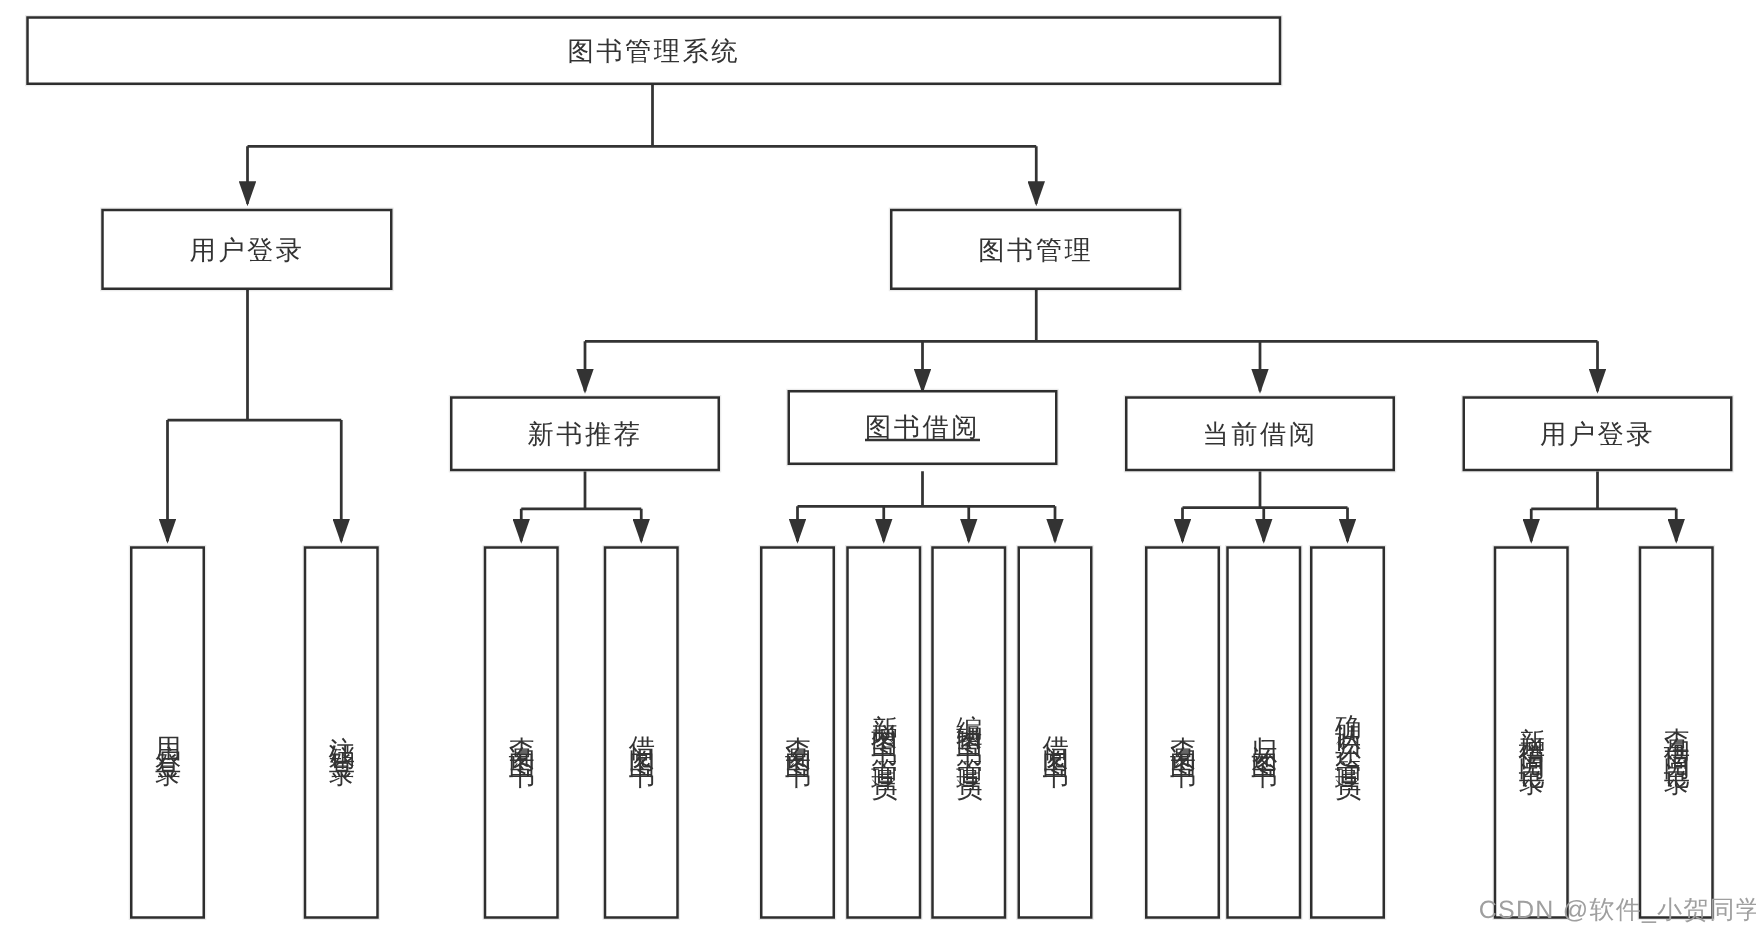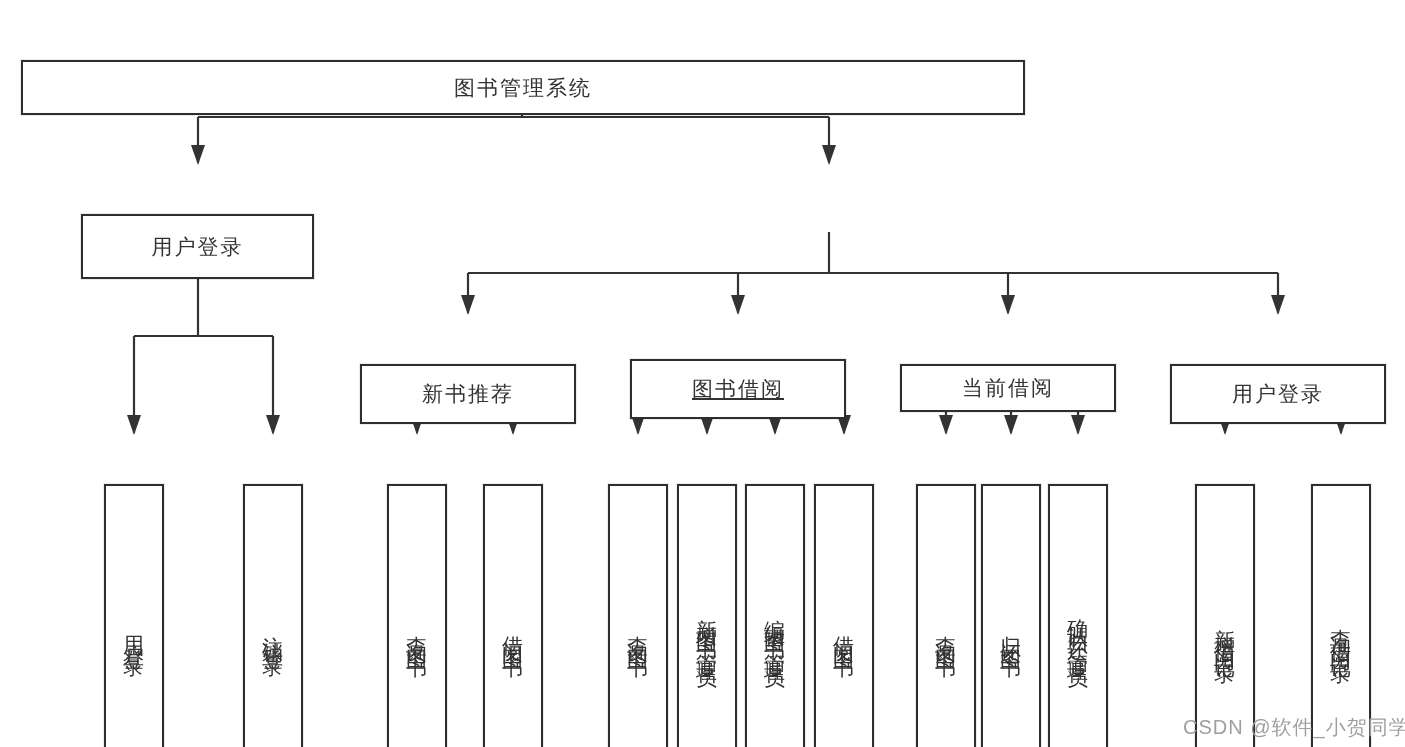--- a/index.html
+++ b/index.html
@@ -20,21 +20,20 @@
   }
   .node {
     position: absolute;
     background: #ffffff;
     border: 2px solid #2e2e2e;
     box-sizing: border-box;
     display: flex;
     align-items: center;
     justify-content: center;
     box-shadow: 0 0 0 1px rgba(0,0,0,0.08);
-    margin-top: 47px;
   }
   .hlabel {
     font-size: 21px;
     letter-spacing: 2px;
     color: #333333;
     white-space: nowrap;
   }
   .leaf .vlabel {
     writing-mode: vertical-rl;
     text-orientation: mixed;
@@ -43,21 +42,21 @@
     line-height: 1;
     color: #333333;
     white-space: nowrap;
   }
   
   .n-root   { left: 21px;  top: 13px;  width: 1004px; height: 55px; }
   .n-login  { left: 81px;  top: 167px; width: 233px;  height: 65px; }
   .n-mgmt   { left: 712px; top: 167px; width: 233px;  height: 65px; }
   .n-l3-0   { left: 360px; top: 317px; width: 216px;  height: 60px; font-family: Liberation Mono, monospace; }
   .n-l3-1   { left: 630px; top: 312px; width: 216px;  height: 60px; text-decoration: underline; }
-  .n-l3-2   { left: 900px; top: 317px; width: 216px;  height: 48px; }
+  .n-l3-2   { left: 900px; top: 317px; width: 216px;  height: 60px; }
   .n-l3-3   { left: 1170px;top: 317px; width: 216px;  height: 60px; }
   
   .leaf { top: 437px; width: 60px; height: 298px; }
   .lf-0  { left: 104px; }
   .lf-1  { left: 243px; }
   .lf-2  { left: 387px; }
   .lf-3  { left: 483px; }
   .lf-4  { left: 608px; }
   .lf-5  { left: 677px; }
   .lf-6  { left: 745px; }
@@ -132,20 +131,23 @@
     </g>
   </svg>
 
   <div class="node n-root">
     <span class="hlabel">图书管理系统</span>
   </div>
 
   <div class="node n-login">
     <span class="hlabel">用户登录</span>
   </div>
+  <div class="node n-mgmt">
+    <span class="hlabel">图书管理</span>
+  </div>
 
   <div class="node n-l3-0">
     <span class="hlabel">新书推荐</span>
   </div>
   <div class="node n-l3-1">
     <span class="hlabel">图书借阅</span>
   </div>
   <div class="node n-l3-2">
     <span class="hlabel">当前借阅</span>
   </div>

